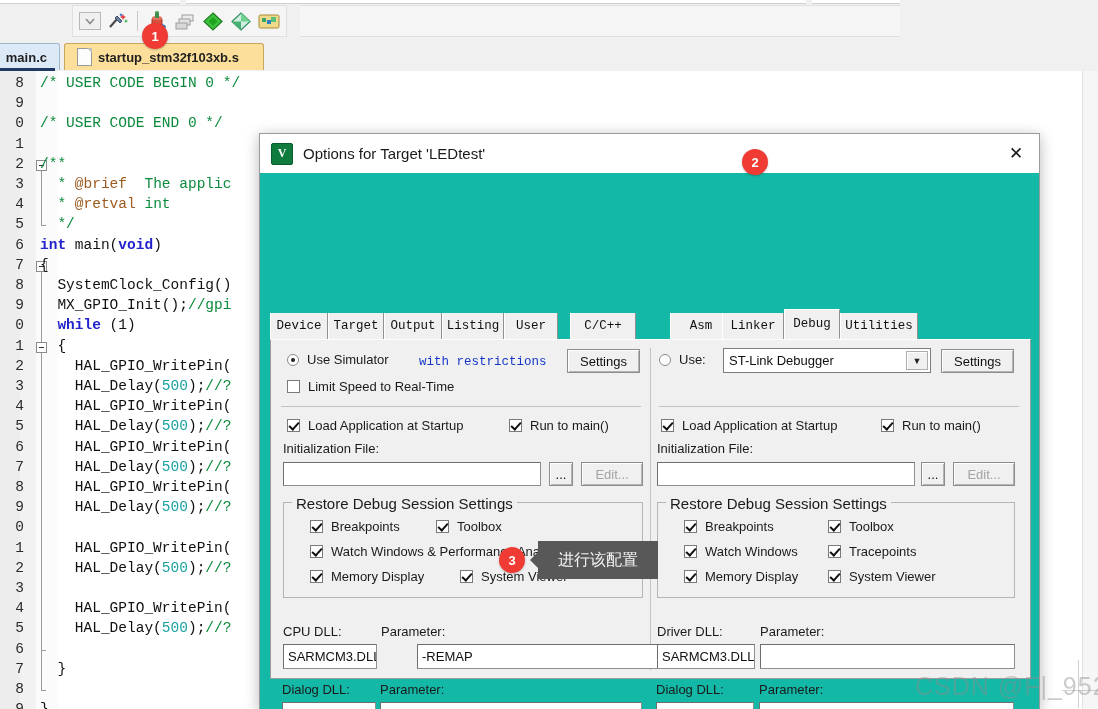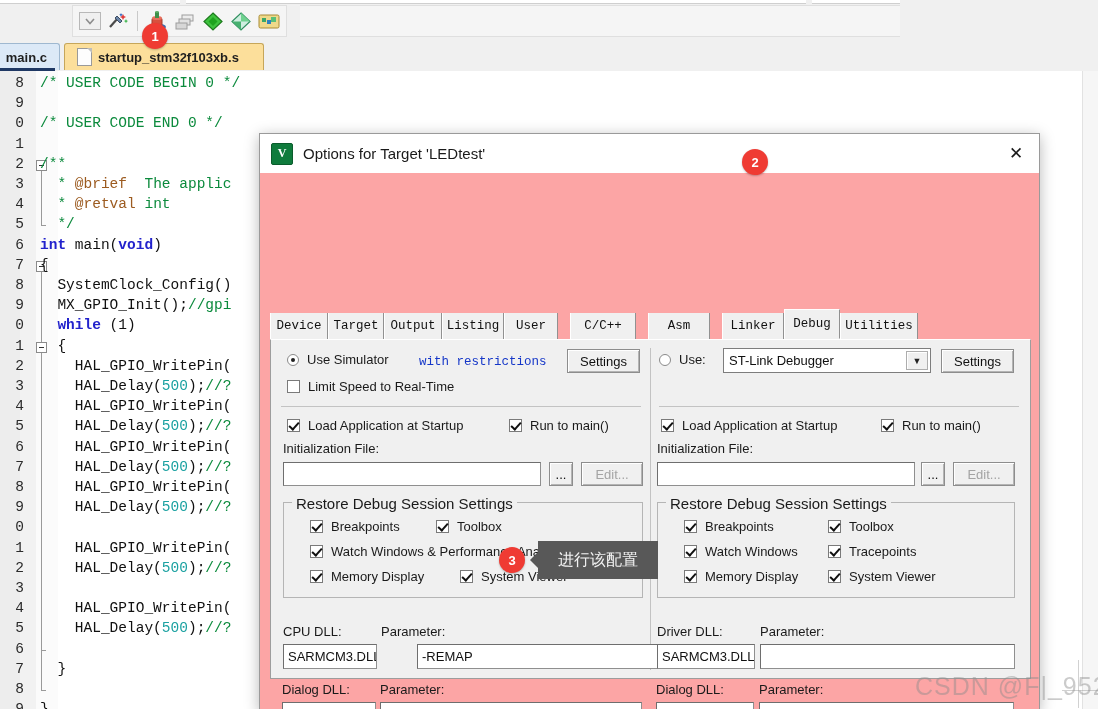--- a/index.html
+++ b/index.html
@@ -134,21 +134,21 @@
   }
   #dlg-title{
     margin-left:10px;font-size:15px;color:#1a1a1a;
   }
   #dlg-close{
     position:absolute;right:0;top:0;width:46px;height:38px;
     display:flex;align-items:center;justify-content:center;
     color:#1a1a1a;font-size:17px;font-family:"DejaVu Sans",sans-serif;
   }
   #dlg-body{
-    position:absolute;left:0;top:39px;width:779px;height:537px;background:#fca5a5;
+    position:absolute;left:0;top:39px;width:779px;height:537px;background:#14b8a6;
   }
 
   
   #tabstrip{
     position:absolute;left:10px;top:140px;width:760px;height:1px;
   }
   .dtab{
     position:absolute;top:0;height:26px;
     display:flex;align-items:center;justify-content:center;
     font-family:"Liberation Mono","DejaVu Sans Mono",monospace;
@@ -437,21 +437,21 @@
         </div>
         <div class="dtab" style="left: 172px; width: 62px;">
           <span>Listing</span>
         </div>
         <div class="dtab" style="left: 234px; width: 54px;">
           <span>User</span>
         </div>
         <div class="dtab" style="left: 300px; width: 66px;">
           <span>C/C++</span>
         </div>
-        <div class="dtab" style="left: 378px; width: 62px; justify-content: center;">
+        <div class="dtab" style="left: 400px; width: 62px; justify-content: center;">
           <span>Asm</span>
         </div>
         <div class="dtab" style="left: 452px; width: 62px;">
           <span>Linker</span>
         </div>
         <div class="dtab sel" style="left: 514px; width: 56px;">
           <span>Debug</span>
         </div>
         <div class="dtab" style="left: 570px; width: 78px;">
           <span>Utilities</span>

